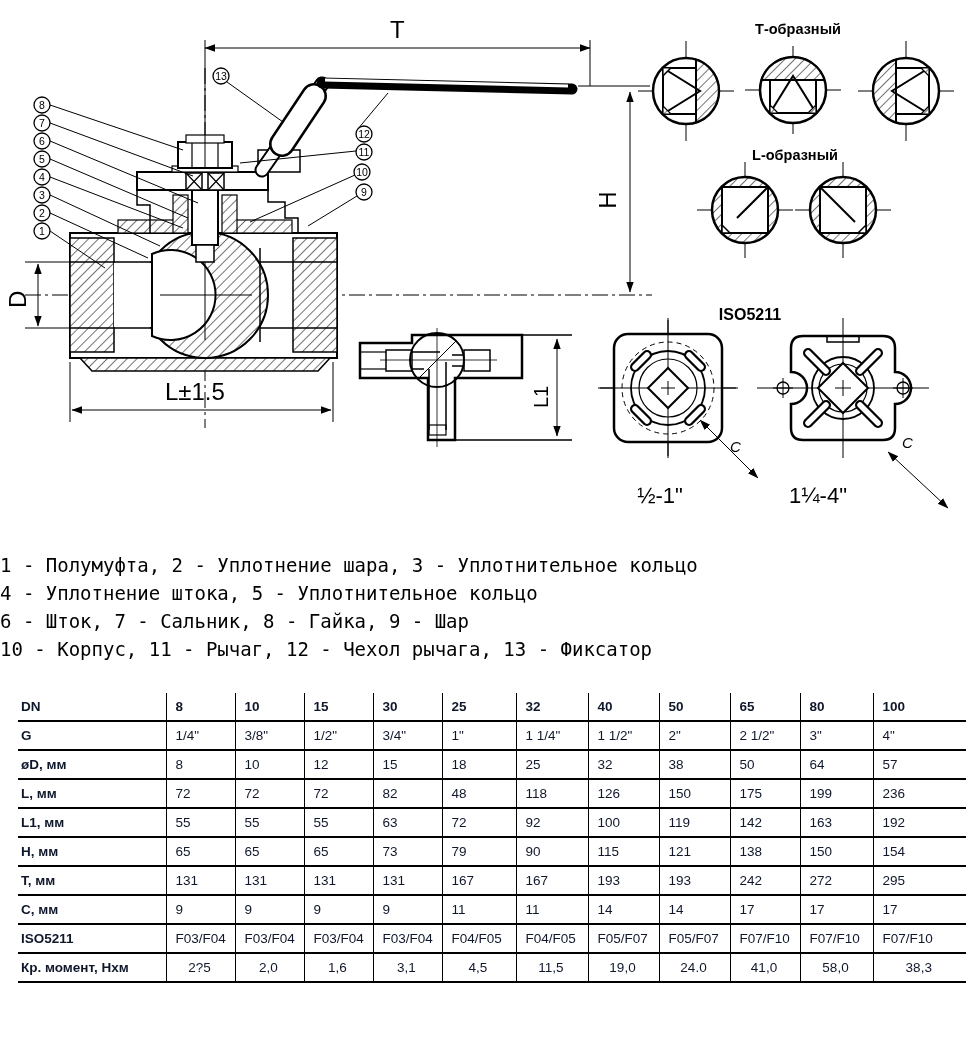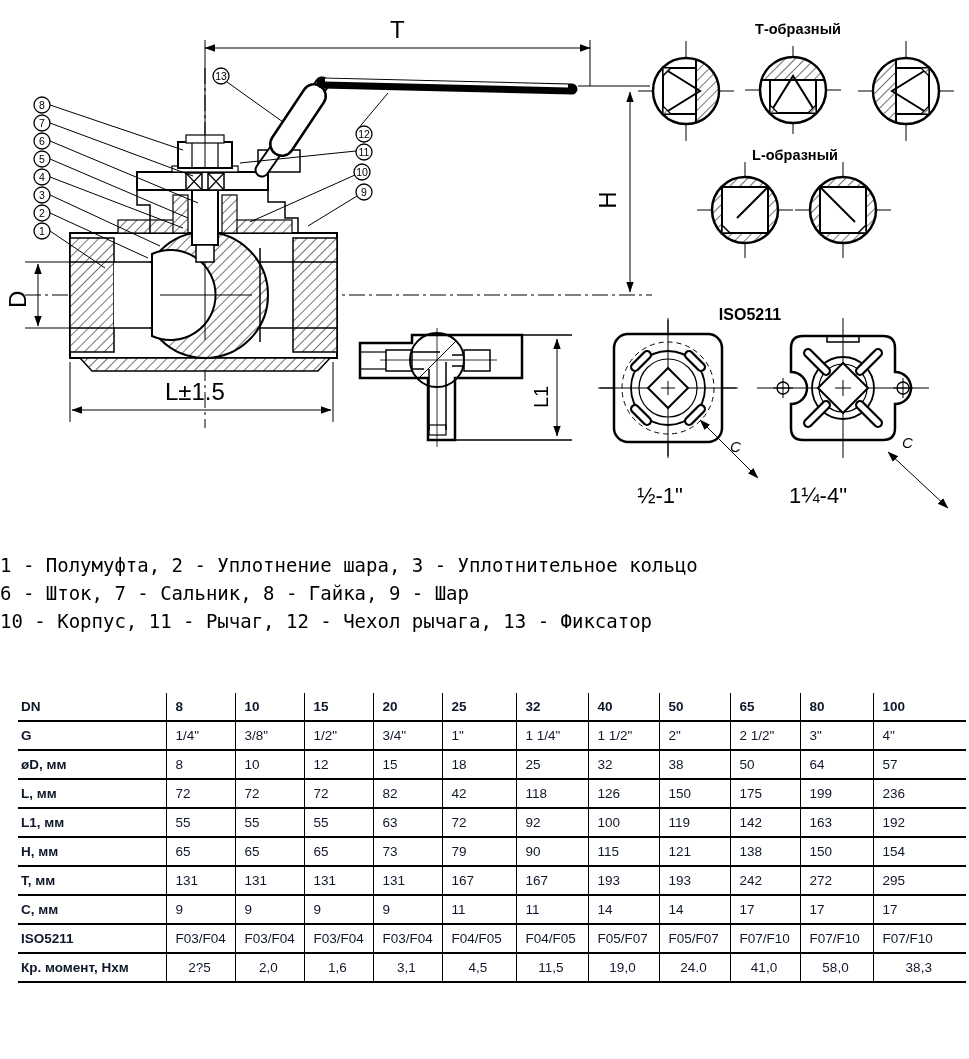--- a/index.html
+++ b/index.html
@@ -324,20 +324,21 @@
       </g>
       <line x1="888" y1="452" x2="948" y2="508" stroke-width="1" marker-start="url(#ar)" marker-end="url(#ar)"></line>
     </g>
     <text x="902" y="448" font-size="15" font-style="italic">C</text>
     <text x="818" y="503" text-anchor="middle" font-size="22">1¼-4"</text>
   </g>
 </svg>
 
 <div class="legend">
   <div>1 - Полумуфта, 2 - Уплотнение шара, 3 - Уплотнительное кольцо</div>
+  <div>4 - Уплотнение штока, 5 - Уплотнительное кольцо</div>
   <div>6 - Шток, 7 - Сальник, 8 - Гайка, 9 - Шар</div>
   <div>10 - Корпус, 11 - Рычаг, 12 - Чехол рычага, 13 - Фиксатор</div>
 </div>
 
 <table class="spec">
   <colgroup>
     <col style="width:148px">
     <col style="width:69px">
         <col style="width:69px">
         <col style="width:69px">
@@ -349,21 +350,21 @@
     <col style="width:70px">
         <col style="width:73px">
         <col>
   </colgroup>
   <tbody>
         <tr>
           <td class="lbl">DN</td>
           <td class="b">8</td>
           <td class="b">10</td>
           <td class="b">15</td>
-          <td class="b">20</td>
+          <td class="b">30</td>
           <td class="b">25</td>
           <td class="b">32</td>
           <td class="b">40</td>
           <td class="b">50</td>
           <td class="b">65</td>
           <td class="b">80</td>
           <td class="b">100</td>
         </tr>
         <tr>
           <td class="lbl">G</td>
@@ -392,21 +393,21 @@
           <td>50</td>
           <td>64</td>
           <td>57</td>
         </tr>
         <tr>
           <td class="lbl">L,  мм</td>
           <td>72</td>
           <td>72</td>
           <td>72</td>
           <td>82</td>
-          <td>42</td>
+          <td>48</td>
           <td>118</td>
           <td>126</td>
           <td>150</td>
           <td>175</td>
           <td>199</td>
           <td>236</td>
         </tr>
         <tr>
           <td class="lbl">L1,  мм</td>
           <td>55</td>

